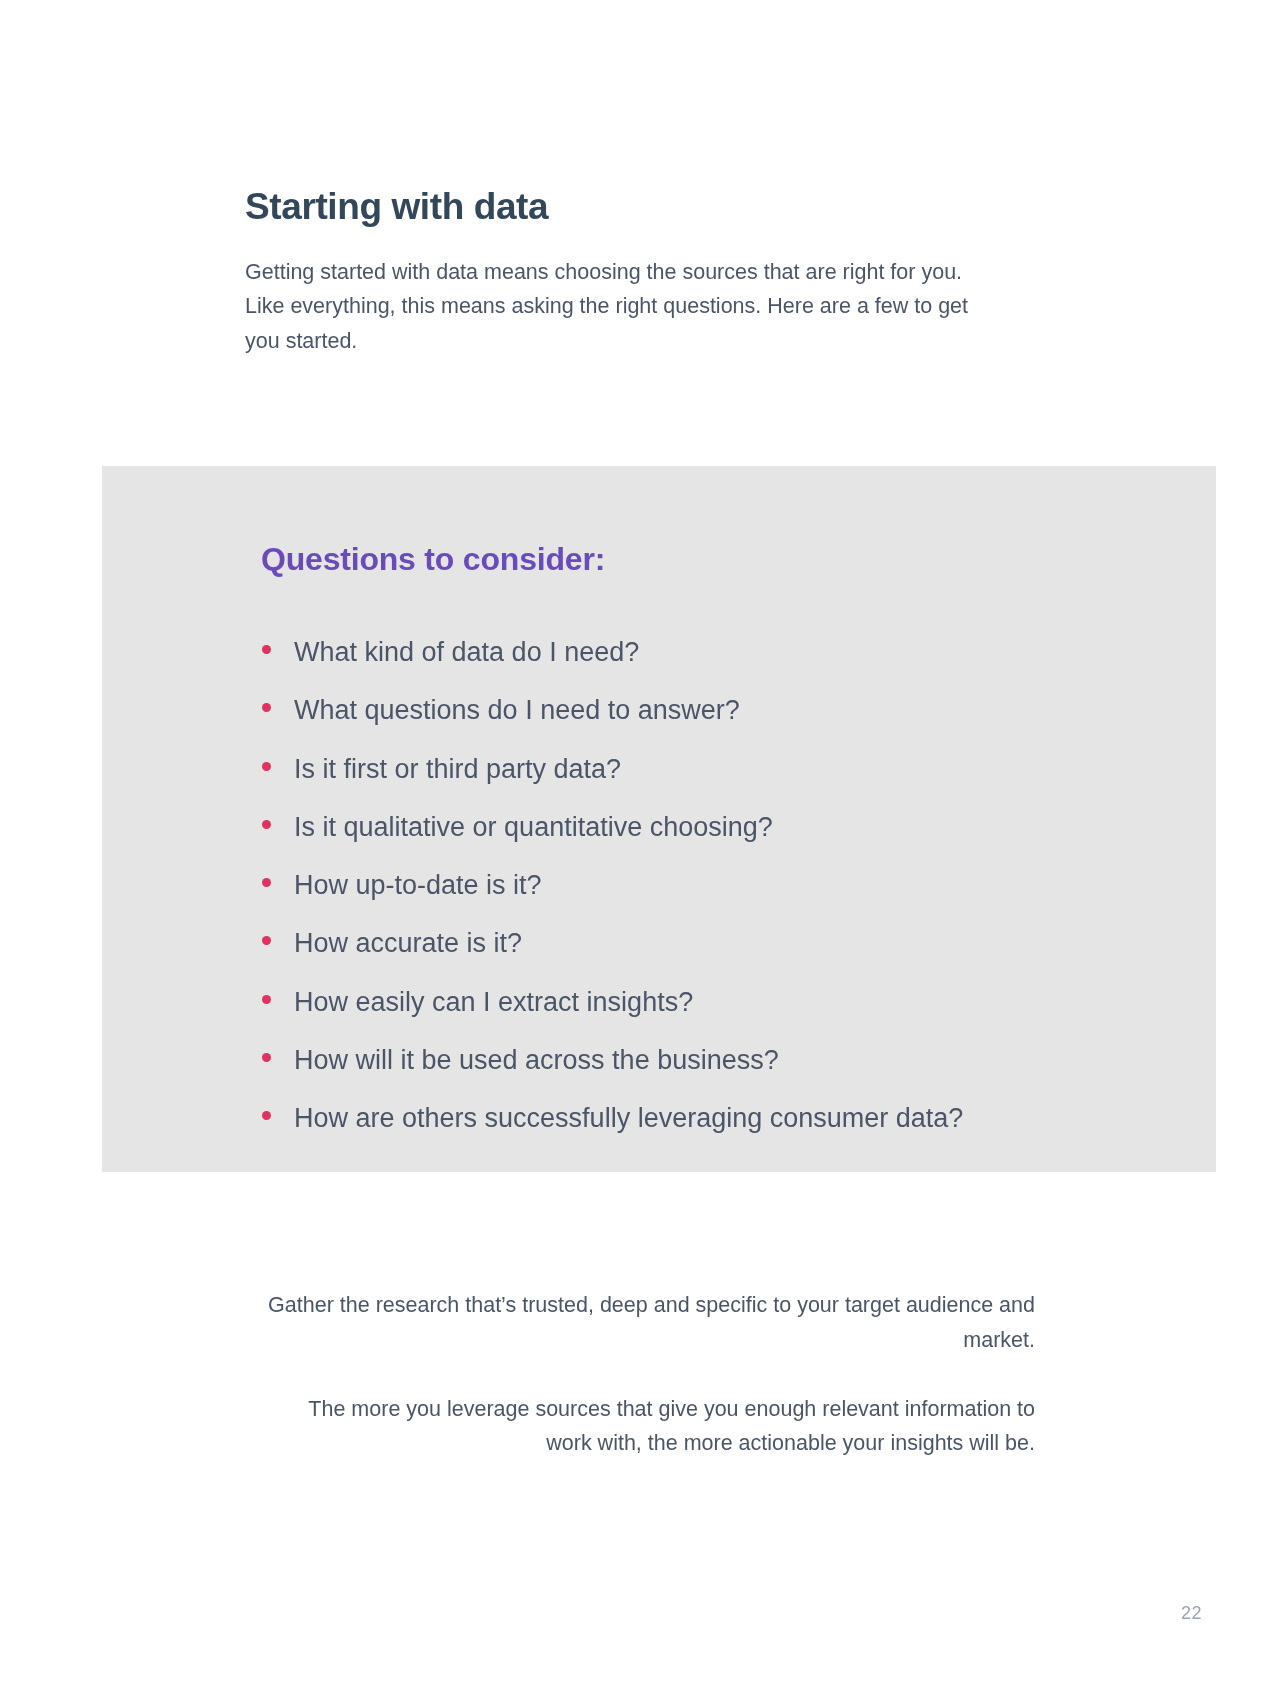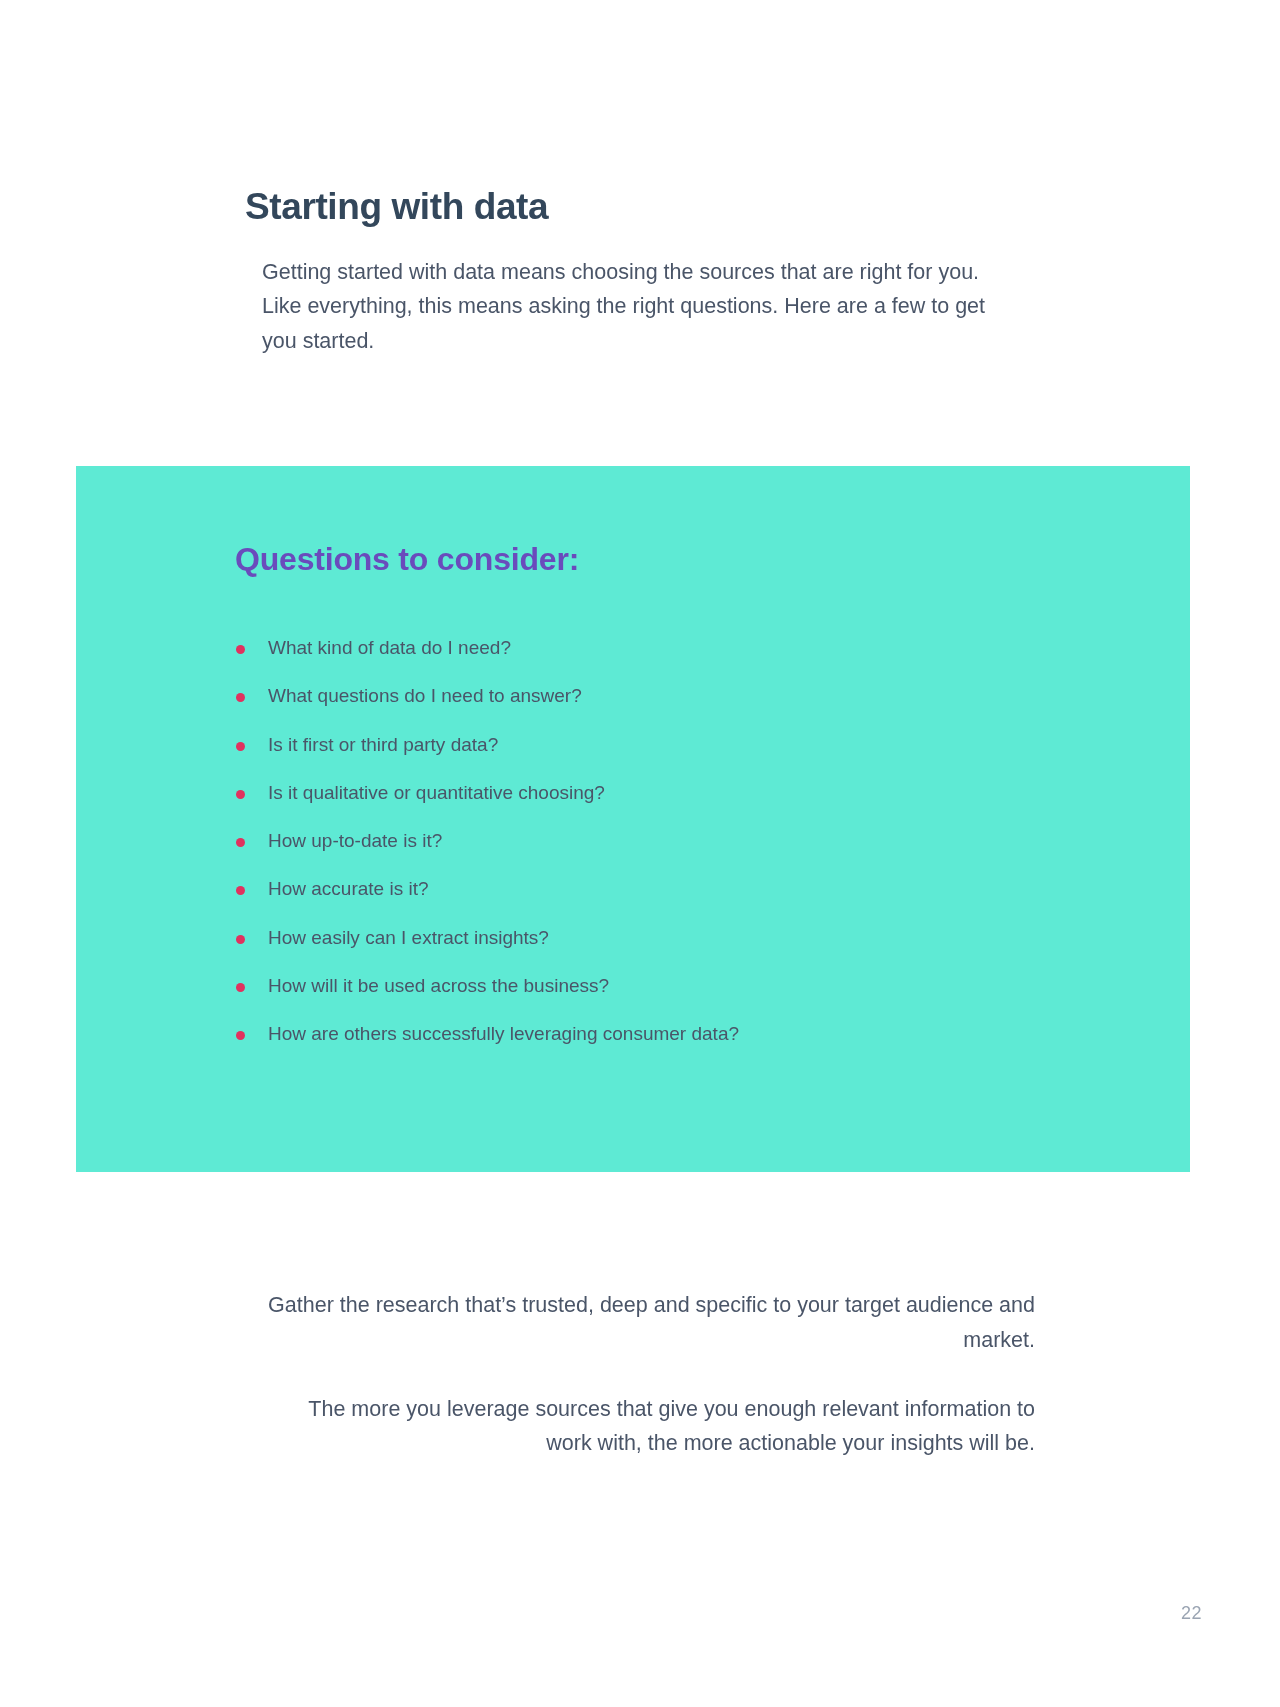--- a/index.html
+++ b/index.html
@@ -37,33 +37,33 @@
     color: #33475b;
     letter-spacing: -0.4px;
     margin: 0 0 26px 0;
     line-height: 1.18;
   }
 
   .intro-paragraph {
     font-size: 21.5px;
     line-height: 1.62;
     color: #4a5568;
-    margin: 17px;
+    margin: 0;
     max-width: 740px;
     font-weight: 400;
   }
 
   
   .callout {
     position: absolute;
-    left: 76px;
+    left: 102px;
     top: 466px;
     width: 1114px;
     height: 706px;
-    background: #5eead4;
+    background: #e5e5e5;
     box-sizing: border-box;
   }
 
   .callout-title {
     position: absolute;
     left: 159px;
     top: 75px;
     font-size: 32px;
     font-weight: bold;
     color: #6a4bbc;
@@ -78,21 +78,21 @@
     list-style: none;
     margin: 0;
     padding: 0;
     width: 900px;
   }
 
   .question-item {
     display: flex;
     align-items: flex-start;
     margin-bottom: 24.5px;
-    font-size: 19px;
+    font-size: 27px;
     line-height: 1.25;
     color: #4a5568;
   }
 
   .bullet-dot {
     flex: 0 0 auto;
     width: 9px;
     height: 9px;
     border-radius: 50%;
     background: #e0325f;

